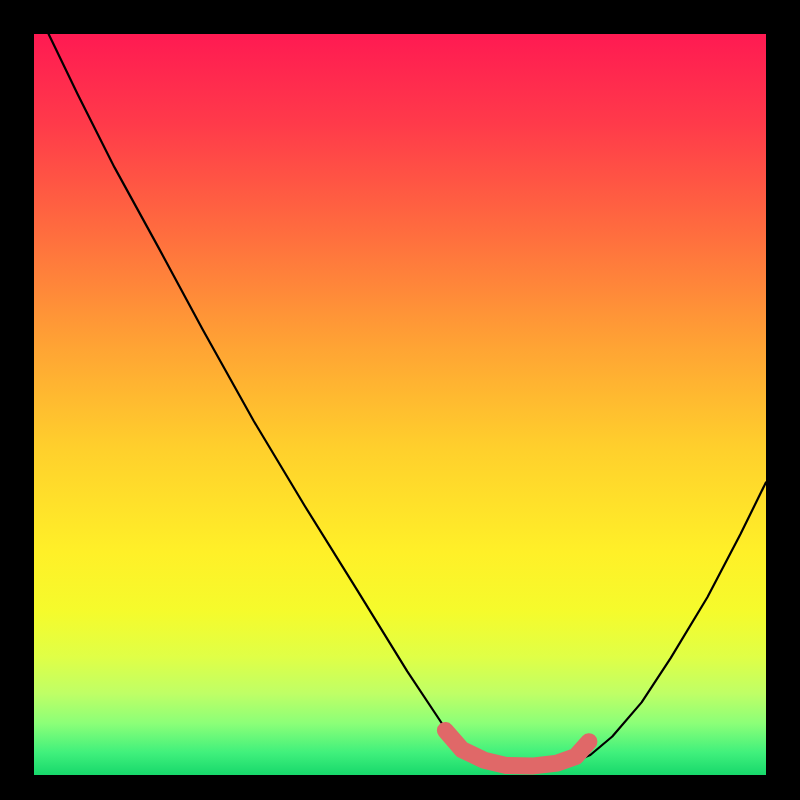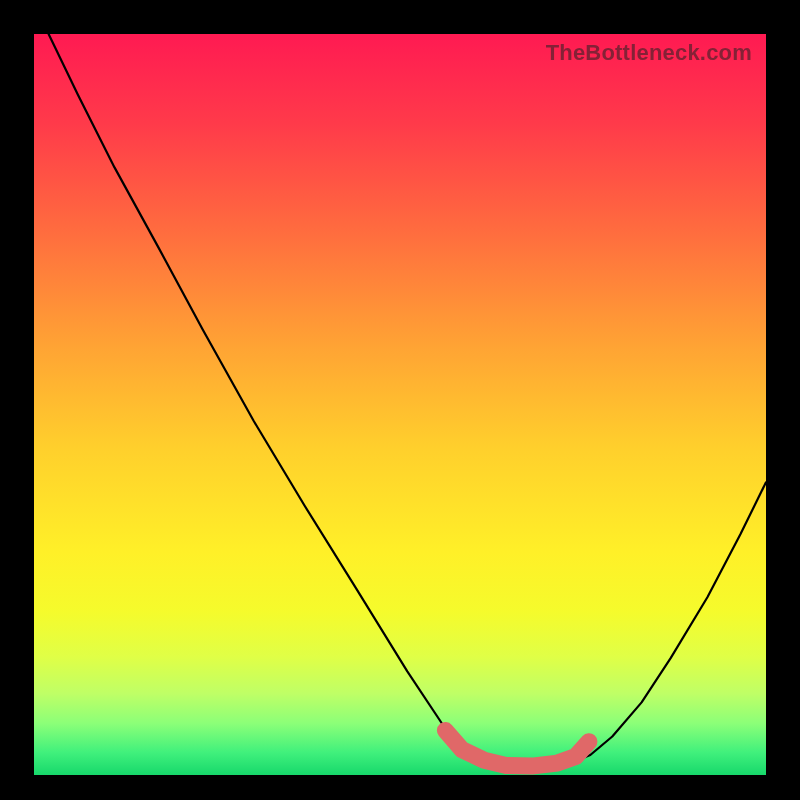--- a/index.html
+++ b/index.html
@@ -60,19 +60,18 @@
     width: 100%;
     height: 100%;
   }
 </style>
 </head>
 <body>
 
 <div class="outer">
   <div class="plot">
     <div class="gradient-bg"></div>
-    <div class="watermark">TheBottleneck.com</div>
     <svg class="overlay" viewBox="0 0 732 741" preserveAspectRatio="none">
       <path id="curve-path" fill="none" stroke="#000" stroke-width="2.2" stroke-linejoin="round" stroke-linecap="round" d="M14.6 0.0 L43.9 60.8 L80.5 133.4 L124.4 213.4 L168.4 294.9 L219.6 386.8 L270.8 472.0 L322.1 554.3 L373.3 637.3 L413.6 698.0 L439.2 719.5 L461.2 729.1 L479.5 733.6 L497.8 735.1 L516.1 733.6 L534.4 729.9 L556.3 721.0 L578.3 702.5 L607.6 668.4 L636.8 623.9 L673.4 563.2 L706.4 500.2 L732.0 448.3"></path>
       <path id="highlight-path" fill="none" stroke="#e06868" stroke-width="17" stroke-linecap="round" stroke-linejoin="round" d="M411.4 696.5 L428.2 715.8 L450.2 726.2 L472.1 731.4 L497.8 732.1 L523.4 729.1 L541.7 722.5 L554.9 707.7"></path>
     </svg>
   </div>
 </div>
 
 </body></html>

